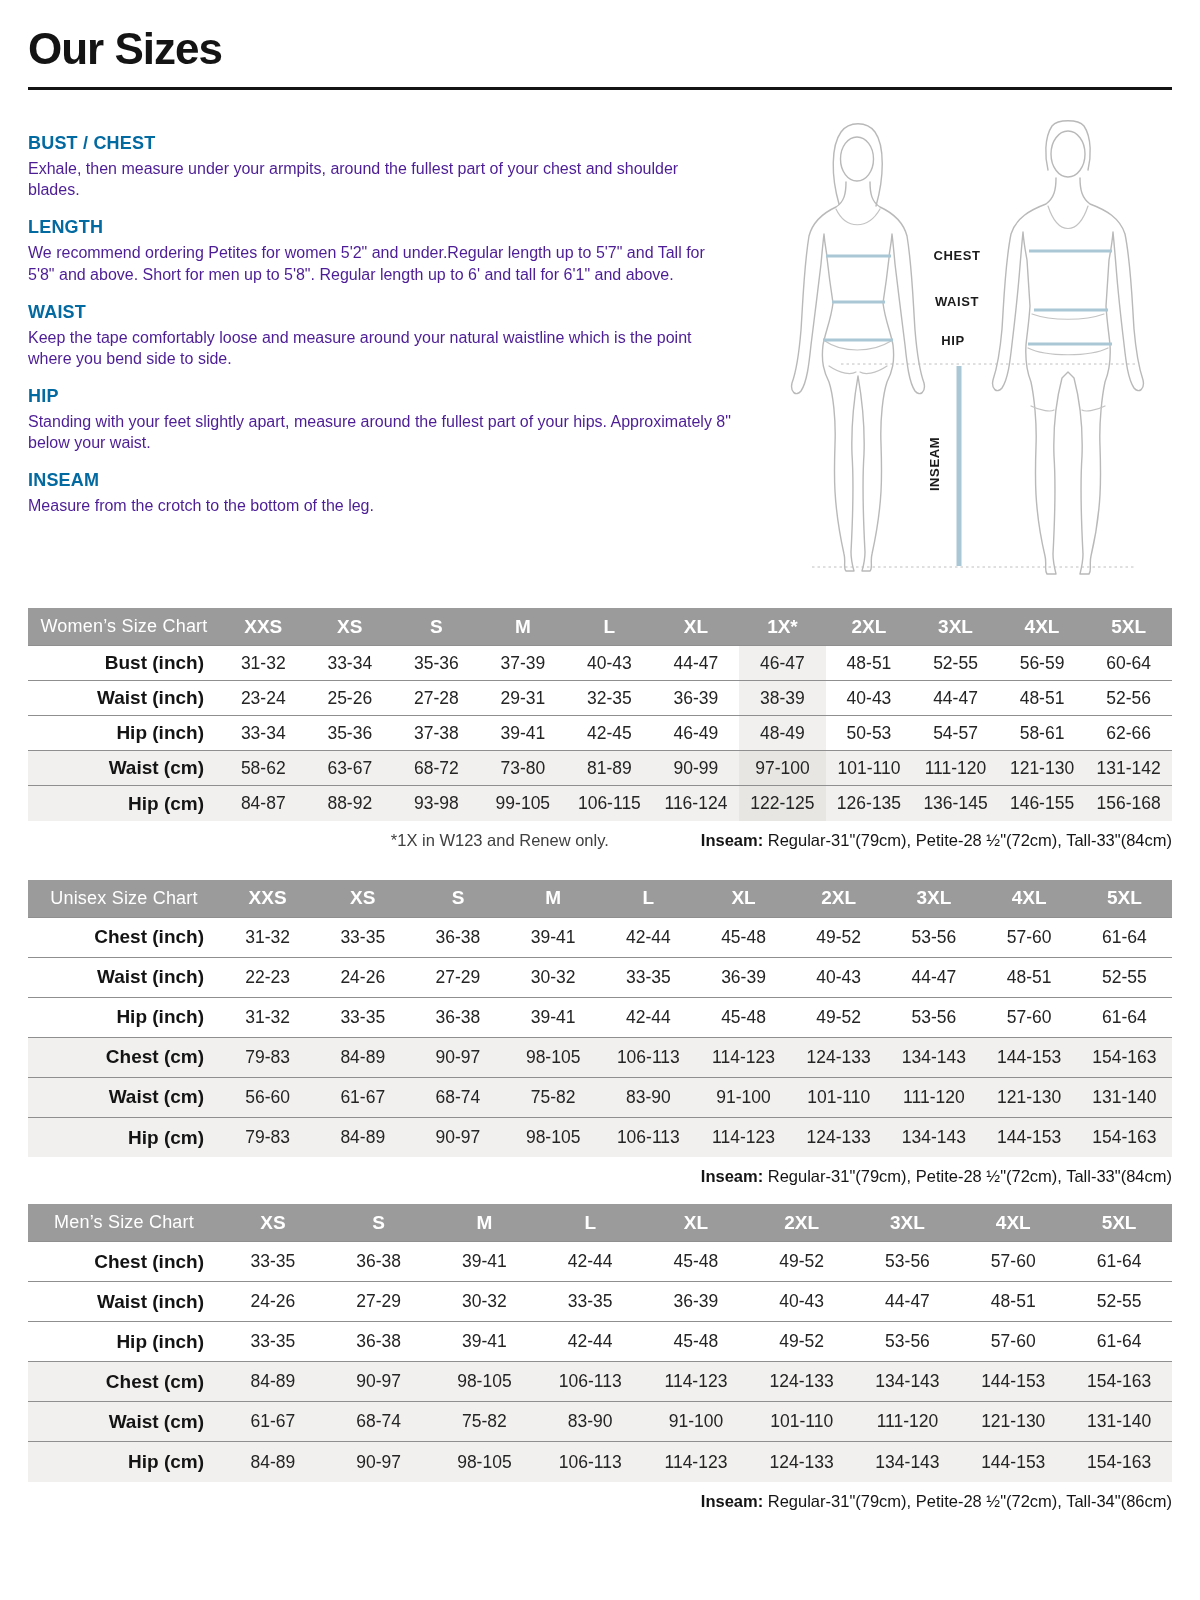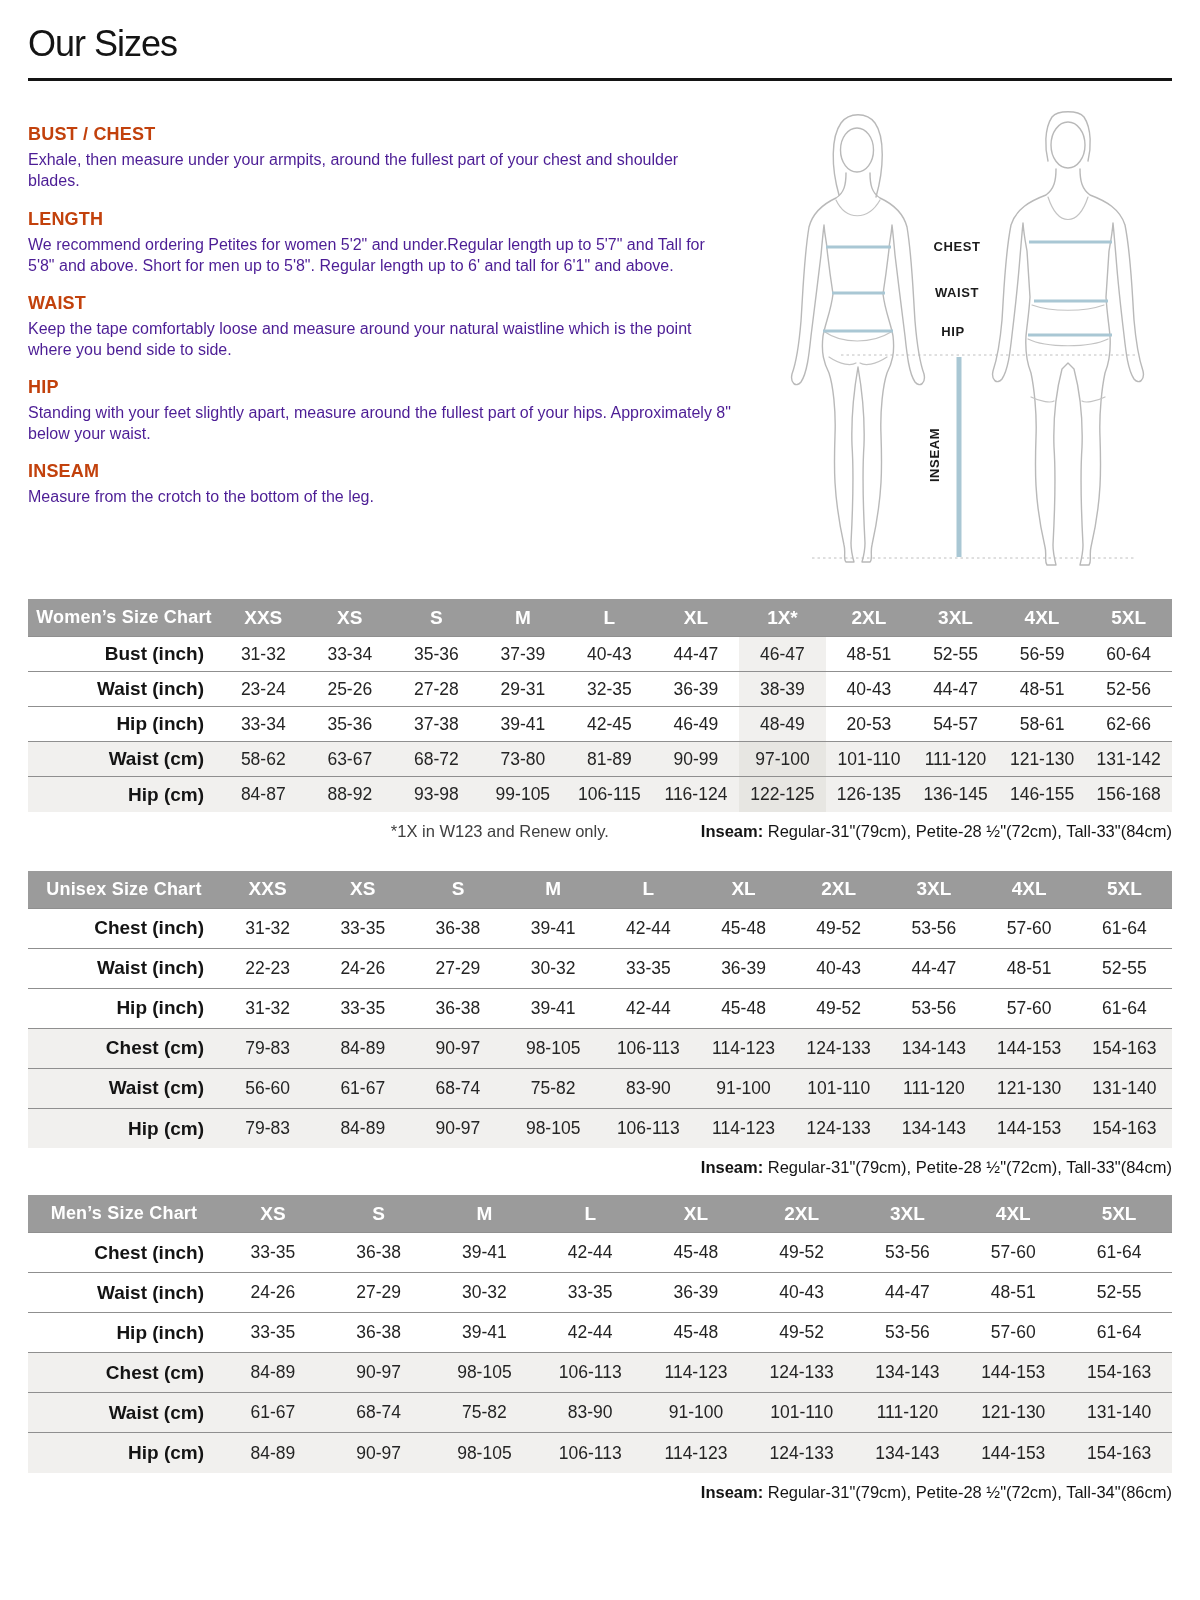--- a/index.html
+++ b/index.html
@@ -1,42 +1,42 @@
 <!DOCTYPE html>
 <html><head>
 <meta charset="utf-8">
 <style>
   html,body{margin:0;padding:0;background:#ffffff;}
   body{width:1200px;font-family:"Liberation Sans",sans-serif;color:#222;}
   .page{width:1200px;height:1600px;box-sizing:border-box;padding:24px 28px 0;overflow:hidden;}
 
-  h1.title{font-size:36px;font-weight:400;letter-spacing:-1px;color:#141414;margin:0 0 14px;line-height:1.12;}
+  h1.title{font-size:44px;font-weight:700;letter-spacing:-1px;color:#141414;margin:0 0 14px;line-height:1.12;}
   .title-rule{height:3px;background:#141414;border:0;margin:0 0 24px;}
 
   .content-row{display:flex;gap:6px;}
   .text-col{flex:1;min-width:0;padding-top:2px;}
   .howto{font-size:17px;font-weight:700;color:#222;margin:0 0 4px;letter-spacing:.2px;}
-  .m-section h3{font-size:18px;font-weight:700;color:#c2410c;margin:17px 0 4px;letter-spacing:.2px;}
+  .m-section h3{font-size:18px;font-weight:700;color:#0369a1;margin:17px 0 4px;letter-spacing:.2px;}
   .m-section p{font-size:16px;line-height:1.32;color:#4c1d95;margin:0;max-width:722px;}
 
   .figure-col{width:432px;flex:0 0 432px;}
   .figure-col svg{display:block;}
   .fig-outline{fill:none;stroke:#b9b9b9;stroke-width:1.4;stroke-linecap:round;stroke-linejoin:round;}
   .fig-detail{fill:none;stroke:#c3c3c3;stroke-width:1.2;stroke-linecap:round;}
   .blue-line{stroke:#a9c7d4;stroke-width:3;fill:none;}
   .blue-line.thick{stroke-width:5;}
   .dotted{stroke:#c0c0c0;stroke-width:1;stroke-dasharray:2.5,3;fill:none;}
   .fig-label{font-family:"Liberation Sans",sans-serif;font-size:13px;font-weight:700;fill:#1b1b1b;letter-spacing:.6px;}
 
   .table-section{margin-top:16px;}
   .table-section.gap-lg{margin-top:30px;}
   .table-section.gap-md{margin-top:18px;}
   table.size-table{width:100%;border-collapse:collapse;table-layout:fixed;}
   table.size-table thead th{background:#9b9b9b;color:#ffffff;font-weight:700;font-size:19px;height:37px;padding:0;}
-  table.size-table thead th.tbl-title{font-size:18px;font-weight:700;letter-spacing:.2px;}
+  table.size-table thead th.tbl-title{font-size:18px;font-weight:400;letter-spacing:.2px;}
   table.size-table col.label-col{width:192px;}
   table.size-table tbody tr{border-top:1.5px solid #8f8f8f;}
   table.size-table tbody tr.shaded{background:#f1f0ee;}
   table.size-table tbody th.row-label{text-align:right;padding-right:16px;font-size:19px;font-weight:700;color:#141414;white-space:nowrap;}
   table.size-table tbody td{text-align:center;font-size:17.5px;color:#242424;padding:0;}
   table.size-table tbody td.hl{background:#f1f0ee;}
   table.size-table tbody tr.shaded td.hl{background:#e7e6e2;}
   .tbl-w tbody tr{height:35px;}
   .tbl-w thead th{height:36px;}
   .tbl-u tbody tr,.tbl-m tbody tr{height:40px;}
@@ -182,21 +182,21 @@
           </tr>
           <tr>
             <th class="row-label">Hip (inch)</th>
             <td>33-34</td>
             <td>35-36</td>
             <td>37-38</td>
             <td>39-41</td>
             <td>42-45</td>
             <td>46-49</td>
             <td class="hl">48-49</td>
-            <td>20-53</td>
+            <td>50-53</td>
             <td>54-57</td>
             <td>58-61</td>
             <td>62-66</td>
           </tr>
           <tr class="shaded">
             <th class="row-label">Waist (cm)</th>
             <td>58-62</td>
             <td>63-67</td>
             <td>68-72</td>
             <td>73-80</td>

